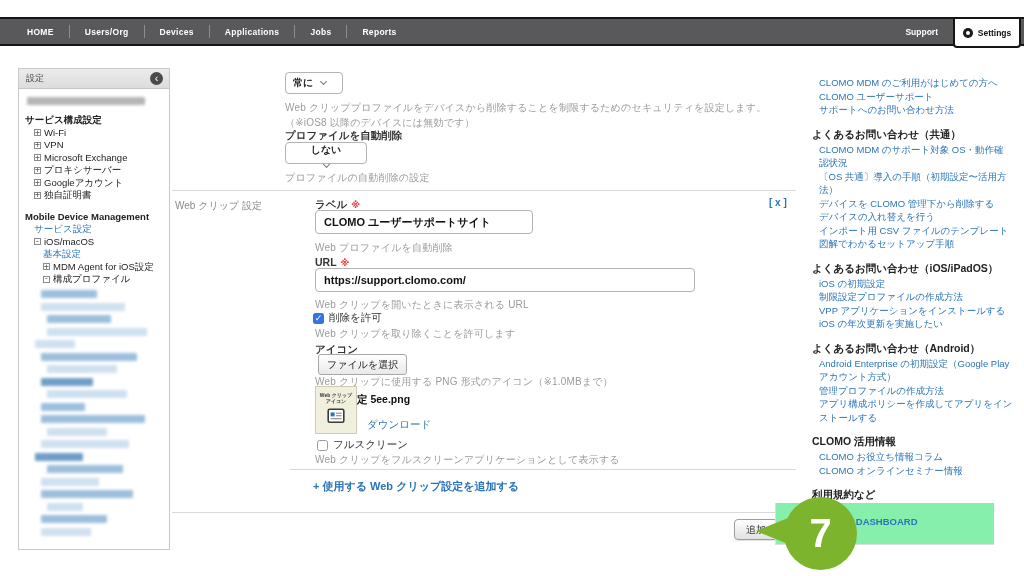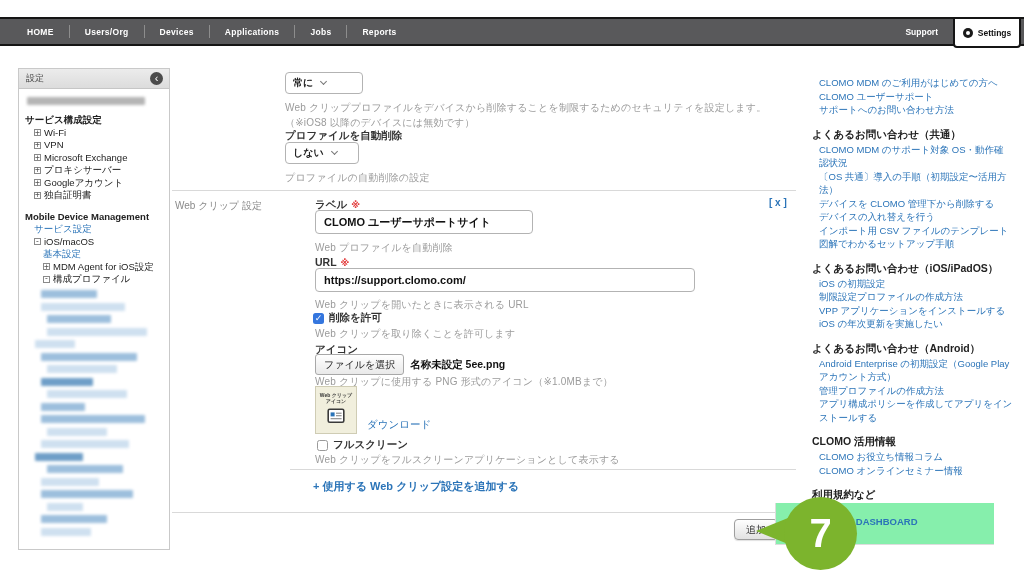--- a/index.html
+++ b/index.html
@@ -56,22 +56,22 @@
     padding:0 8px; font-size:11px; font-weight:700; color:#111;
     font-family:"Liberation Sans","DejaVu Sans",sans-serif; background:#fff; }
   .divider { position:absolute; height:1px; background:#d9d9d9; }
   .section-label { position:absolute; font-size:10px; color:#8a8a8a; }
   .blue-link { color:#2b74b8; cursor:pointer; }
   .chk-row { position:absolute; display:flex; align-items:center; gap:5px; }
   .chk { width:11px; height:11px; border-radius:2.5px; flex:none; display:flex; align-items:center;
     justify-content:center; cursor:pointer; }
   .chk.checked { background:#3476de; color:#fff; font-size:9px; line-height:9px; }
   .chk.unchecked { background:#fff; border:1px solid #9a9a9a; }
-  .chk-label { font-size:10.5px; font-weight:700; color:#333; }
-  .file-row { position:absolute; display:flex; align-items:center; gap:6px; }
+  .chk-label { font-size:10.5px; font-weight:400; color:#333; }
+  .file-row { position:absolute; display:flex; align-items:center; gap:18px;flex-direction:column; }
   .file-btn { border:1px solid #a8a8a8; border-radius:3px; background:linear-gradient(#fff,#e9e9e9);
     font-size:10px; color:#222; padding:2.5px 8px; cursor:pointer;
     font-family:"Liberation Sans","DejaVu Sans",sans-serif; }
   .file-name { font-size:10.5px; font-weight:600; color:#111; }
   .thumb { position:absolute; width:42px; height:48px; background:#f1efdd; border:1px solid #cfccb4;
     display:flex; flex-direction:column; align-items:center; padding-top:5px; }
   .thumb-cap { font-size:5px; color:#333; line-height:6px; text-align:center; font-weight:700; }
   .dl-link { position:absolute; font-size:10.5px; font-weight:400; }
   .add-link { position:absolute; font-size:11px; font-weight:700; }
   .remove-x { position:absolute; font-size:10px; font-weight:700; }
@@ -197,28 +197,28 @@
       <div class="redacted rs1" style="width: 58px; margin-left: 16px;"></div>
       <div class="redacted rs2" style="width: 92px; margin-left: 16px;"></div>
       <div class="redacted rs1" style="width: 36px; margin-left: 22px;"></div>
       <div class="redacted rs2" style="width: 66px; margin-left: 16px;"></div>
       <div class="redacted rs1" style="width: 50px; margin-left: 16px;"></div>
     </div>
 </div>
 
 <div>
 
-  <div class="fake-select" style="left:285px; top:72px; width:78px;">
+  <div class="fake-select" style="left:285px; top:72px; width:58px;">
     <span class="val">常に</span>
     <span class="chev"></span>
   </div>
   <div class="help-text" style="left:285px; top:100px; width:516px;">Web クリッププロファイルをデバイスから削除することを制限するためのセキュリティを設定します。（※iOS8 以降のデバイスには無効です）</div>
 
   <div class="fld-label" style="left:285px; top:129px;">プロファイルを自動削除</div>
-  <div class="fake-select" style="left:285px; top:142px; width:74px;">
+  <div class="fake-select" style="left:285px; top:142px; width:82px;flex-direction:column;">
     <span class="val">しない</span>
     <span class="chev"></span>
   </div>
   <div class="help-text" style="left:285px; top:170px;">プロファイルの自動削除の設定</div>
 
   <div class="divider" style="left:172px; top:190px; width:624px;"></div>
 
   <div class="section-label" style="left:175px; top:199px;">Web クリップ 設定</div>
   <div class="remove-x blue-link" style="left:769px; top:197px;">[ x ]</div>
 

